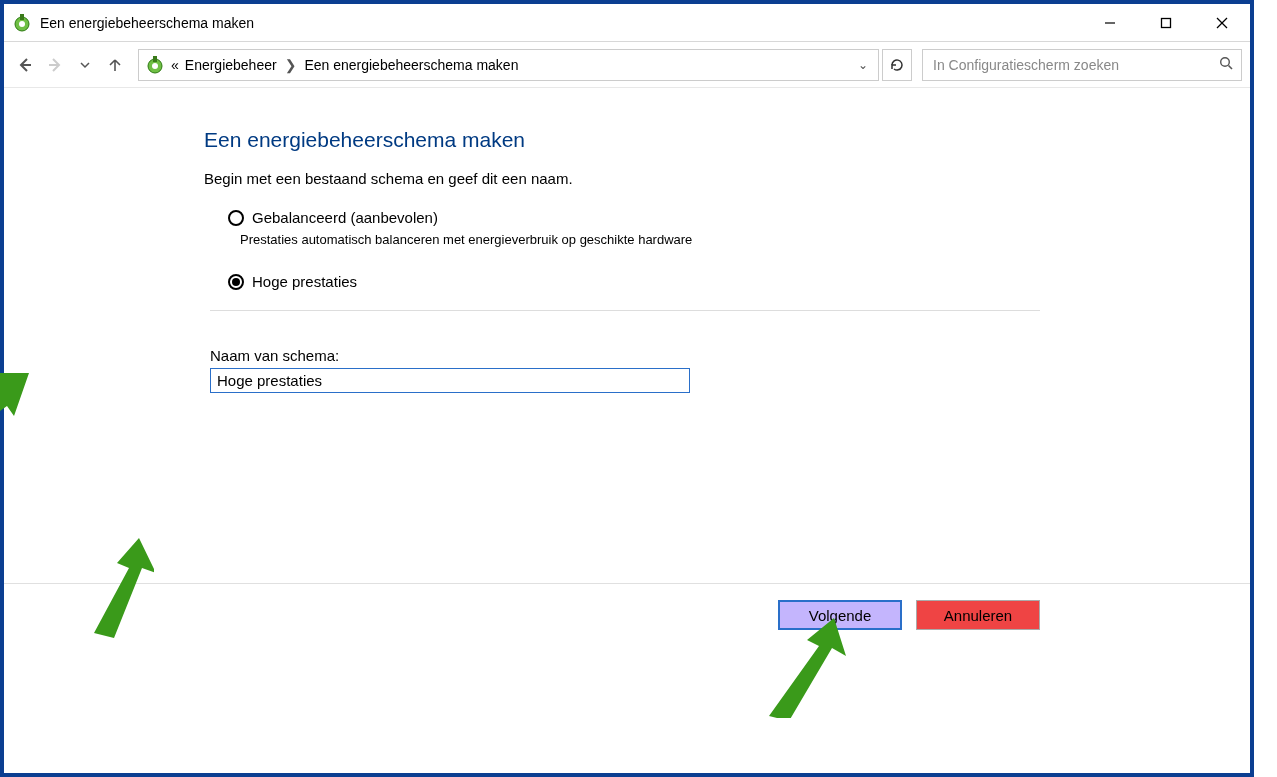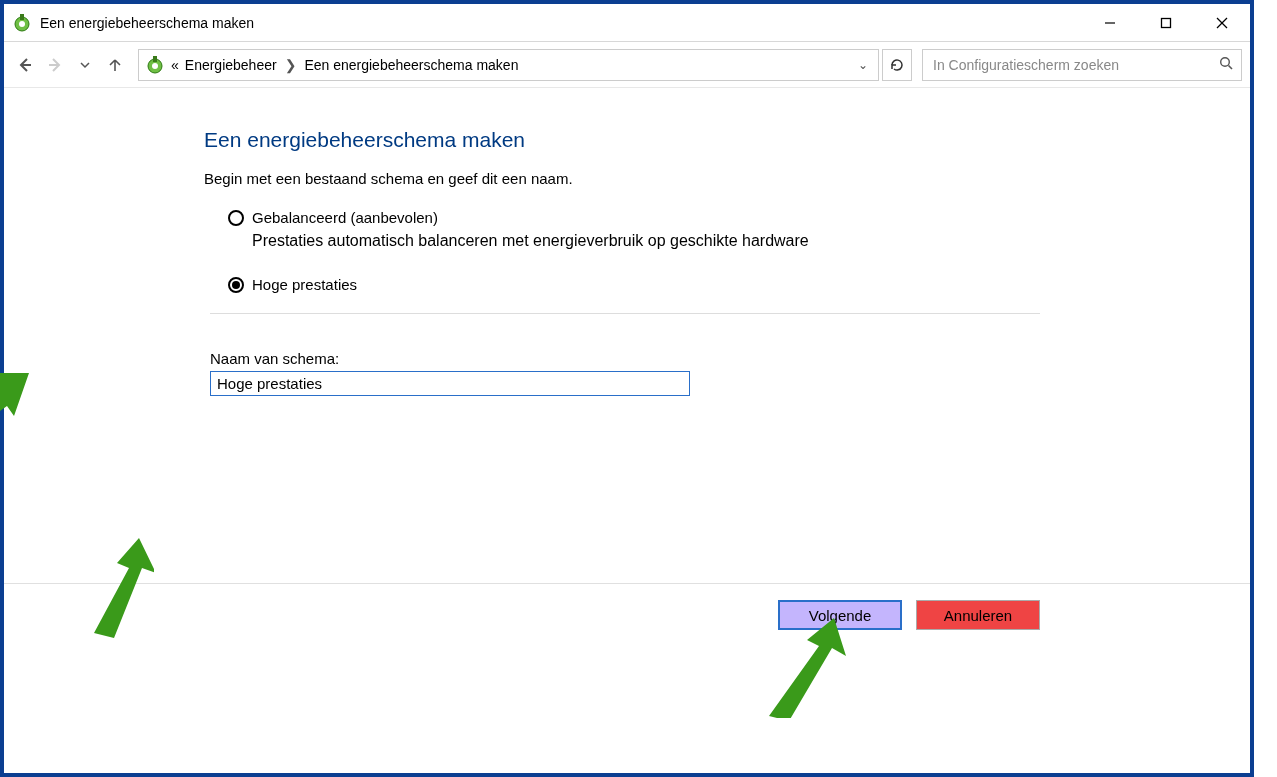--- a/index.html
+++ b/index.html
@@ -155,22 +155,22 @@
   }
   .radio .dot {
     width: 8px; height: 8px;
     border-radius: 50%;
     background: #000;
     display: none;
   }
   .radio.checked .dot { display: block; }
   .radio-label { font-size: 15px; }
   .radio-desc {
-    margin-left: 24px;
-    font-size: 16px;
+    margin-left: 12px;
+    font-size: 13px;
     color: #000;
   }
   hr.sep-line {
     margin: 0 210px 0 6px;
     border: none;
     border-top: 1px solid #ddd;
   }
   .name-section {
     margin: 36px 0 0 6px;
   }

